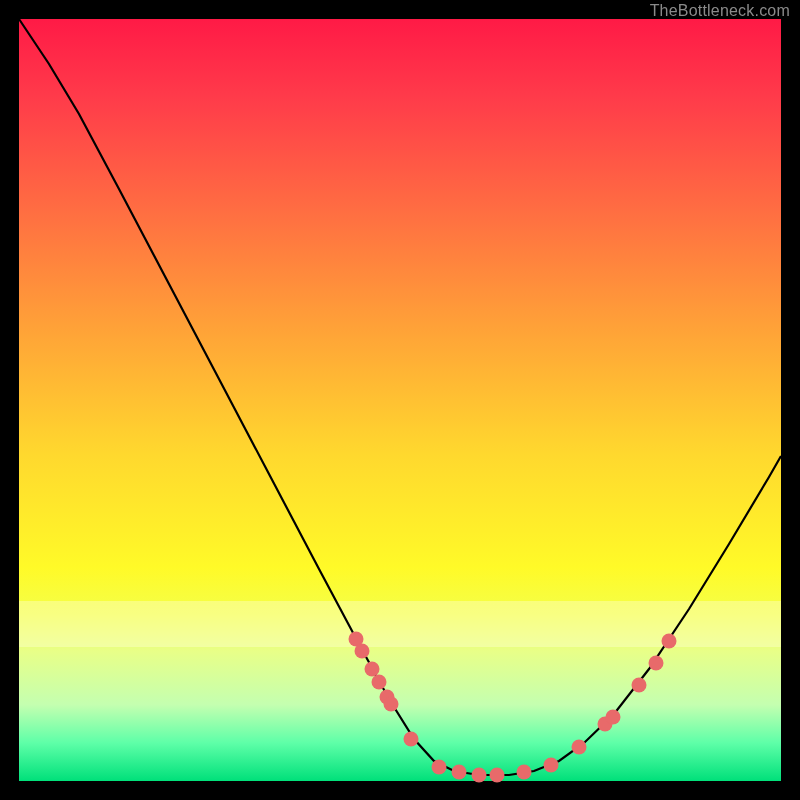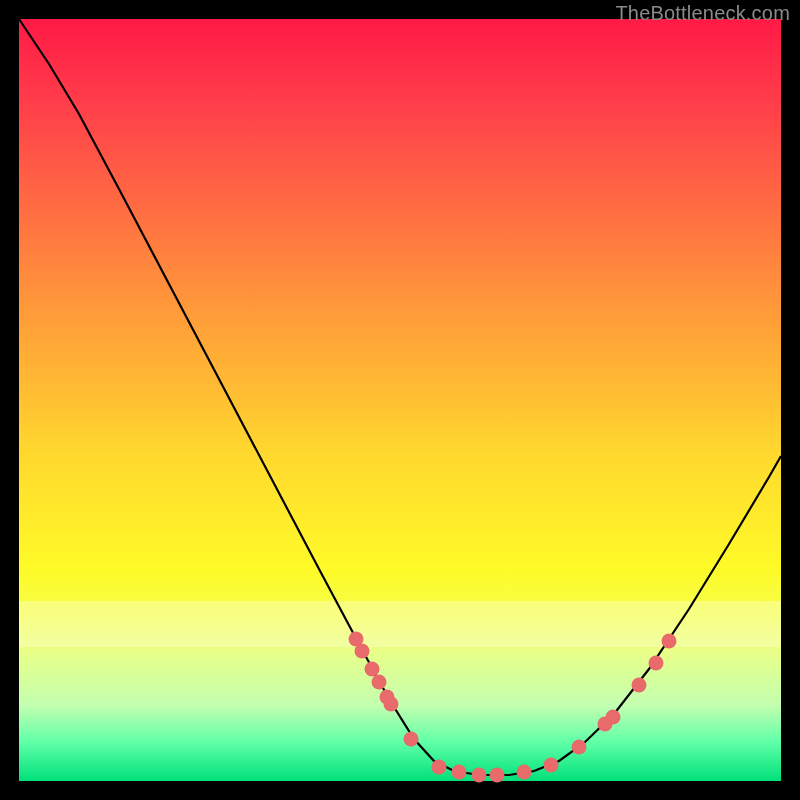--- a/index.html
+++ b/index.html
@@ -38,21 +38,21 @@
     top: 601px;
     height: 46px;
     background: #ffffd8;
     opacity: 0.40;
   }
   .watermark {
     position: absolute;
     top: 2px;
     right: 10px;
     font-family: Arial, Helvetica, sans-serif;
-    font-size: 20px;
+    font-size: 16px;
     color: #8a8a8a;
     letter-spacing: 0.2px;
   }
   svg.curve {
     position: absolute;
     left: 19px;
     top: 19px;
     width: 762px;
     height: 762px;
     overflow: visible;

